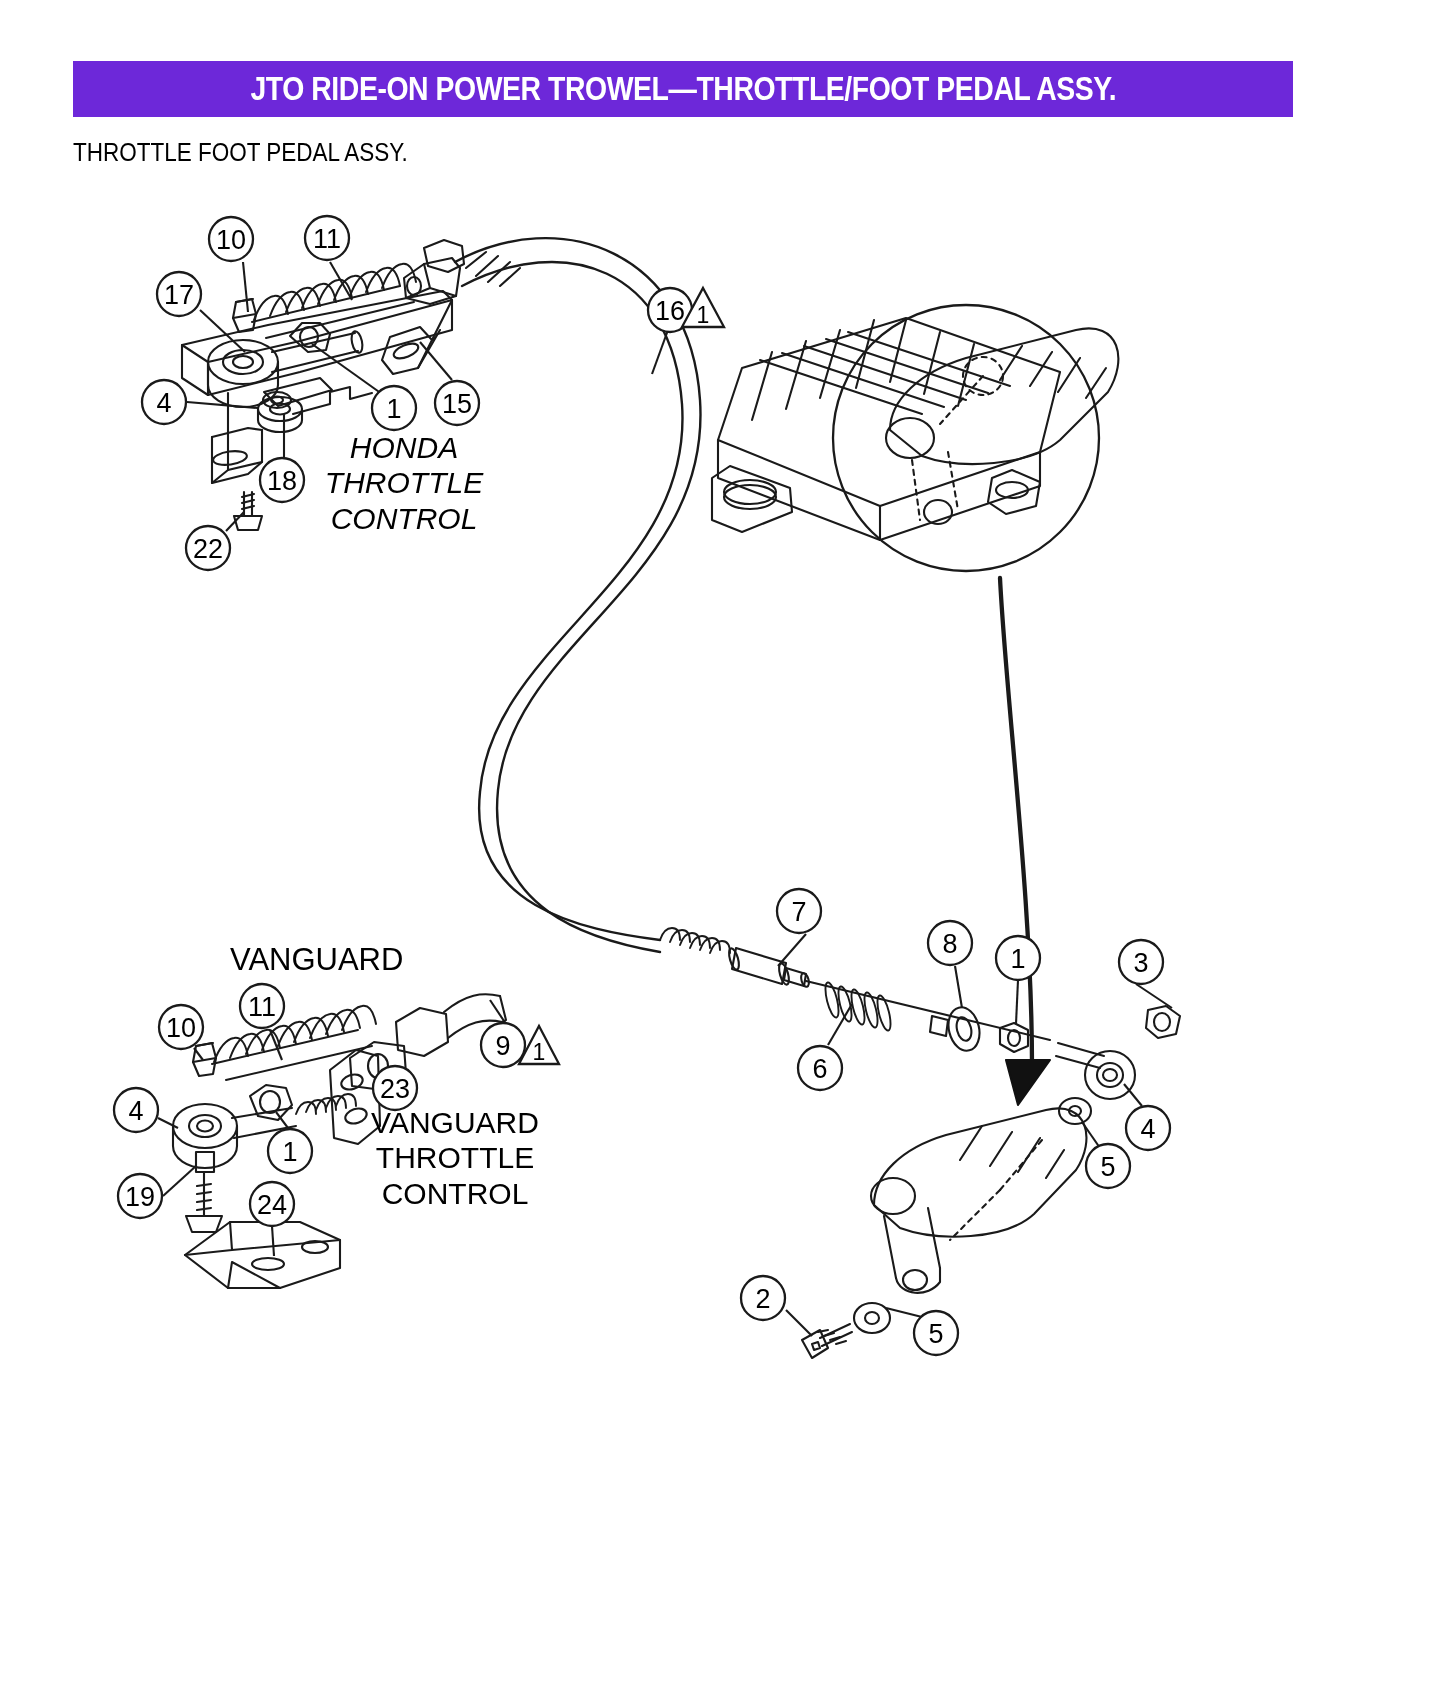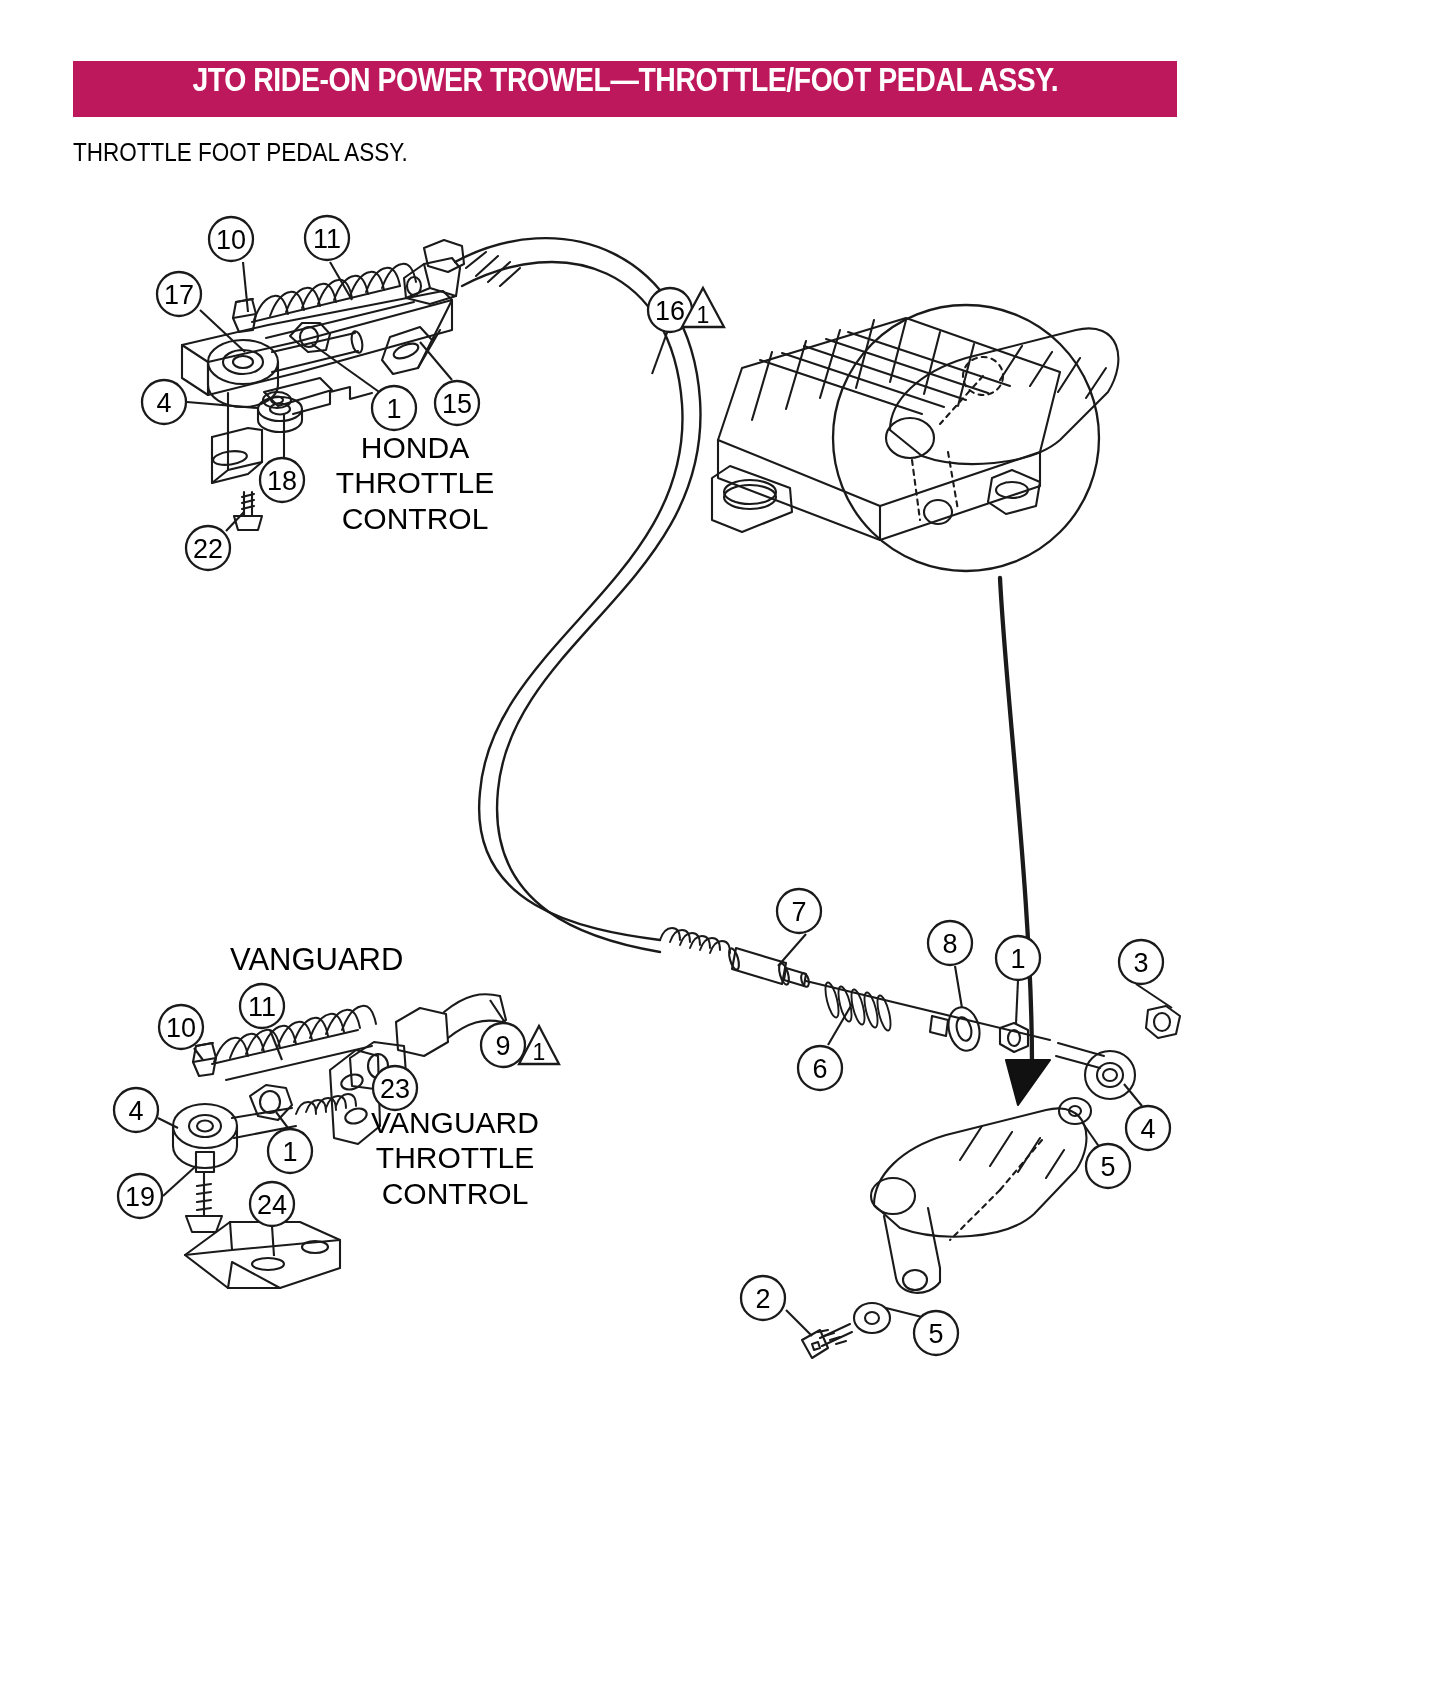--- a/index.html
+++ b/index.html
@@ -1,20 +1,20 @@
 <!DOCTYPE html>
 <html><head>
 <meta charset="utf-8">
 <style>
   html,body{margin:0;padding:0;background:#fff;}
   body{width:1445px;height:1691px;position:relative;overflow:hidden;
        font-family:"Liberation Sans", sans-serif;color:#000;}
   #sheet{position:absolute;left:0;top:0;width:1445px;height:1691px;}
-  .banner{position:absolute;left:73px;top:61px;width:1104px;height:56px;
-          background:#be185d;display:flex;align-items:flex-start;justify-content:center;}
+  .banner{position:absolute;left:73px;top:61px;width:1220px;height:56px;
+          background:#6d28d9;display:flex;align-items:center;justify-content:center;}
   .banner-text{color:#fff;font-weight:bold;font-size:33px;letter-spacing:-0.5px;
                transform:scaleX(0.86);transform-origin:center;white-space:nowrap;}
   .subtitle{position:absolute;left:73px;top:138px;font-size:25px;
             transform:scaleX(0.9);transform-origin:left center;white-space:nowrap;}
   .blk{position:absolute;white-space:pre;text-align:center;line-height:1.18;
        font-size:30px;}
   svg{position:absolute;left:0;top:0;}
 </style>
 </head>
 <body>
@@ -266,21 +266,21 @@
         <ellipse cx="378" cy="1066" rx="10" ry="12"></ellipse>
         <path d="M396 1022 L420 1008 L446 1014 L448 1042 L424 1056 L398 1050 Z"></path>
 
         <path d="M444 1012 C466 994, 482 992, 500 996"></path>
         <path d="M448 1038 C468 1022, 484 1018, 502 1022"></path>
         <path d="M500 996 L506 1020 L502 1022"></path>
       </g>
     </g>
   </svg>
 
-  <div class="blk" style="left:325px; top:430px; width:180px;">HONDA
+  <div class="blk" style="left:314px; top:430px; width:180px;font-style:italic;">HONDA
 THROTTLE
 CONTROL</div>
 
   <div class="blk" style="left:230px; top:942px; width:170px; font-size:31px;">VANGUARD</div>
 
   <div class="blk" style="left:370px; top:1105px; width:170px;">VANGUARD
 THROTTLE
 CONTROL</div>
 
   <svg width="1445" height="1691" viewBox="0 0 1445 1691">

